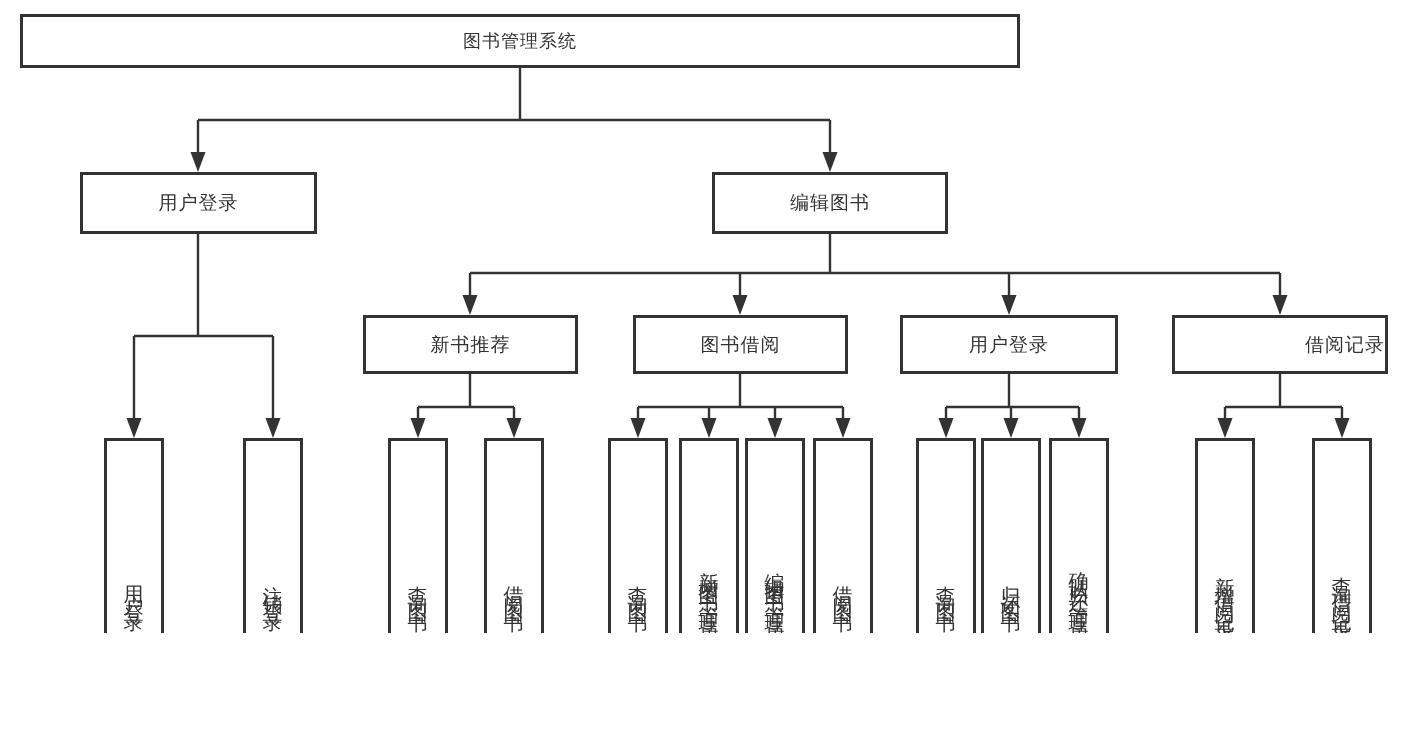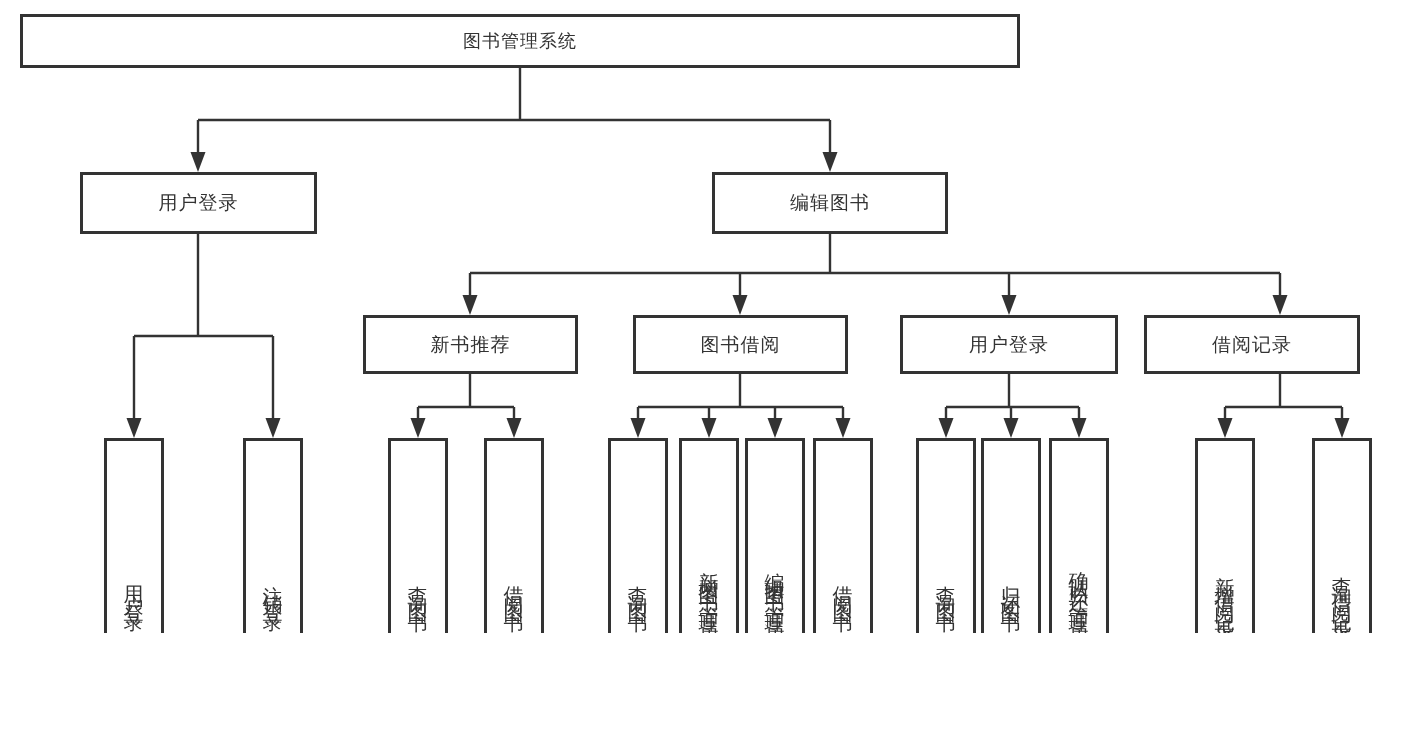--- a/index.html
+++ b/index.html
@@ -99,21 +99,21 @@
 
   <div class="box" style="left:363px;top:315px;width:215px;height:59px;">
     <span class="h-label">新书推荐</span>
   </div>
   <div class="box" style="left:633px;top:315px;width:215px;height:59px;">
     <span class="h-label">图书借阅</span>
   </div>
   <div class="box" style="left:900px;top:315px;width:218px;height:59px;">
     <span class="h-label">用户登录</span>
   </div>
-  <div class="box" style="left:1144px;top:315px;width:216px;height:59px;">
+  <div class="box" style="left:1172px;top:315px;width:216px;height:59px;justify-content:flex-end;">
     <span class="h-label">借阅记录</span>
   </div>
 
   <div class="box" style="left:104px;top:438px;width:60px;height:299px;">
     <span class="v-label">用户登录</span>
   </div>
   <div class="box" style="left:243px;top:438px;width:60px;height:299px;">
     <span class="v-label">注销登录</span>
   </div>
 

